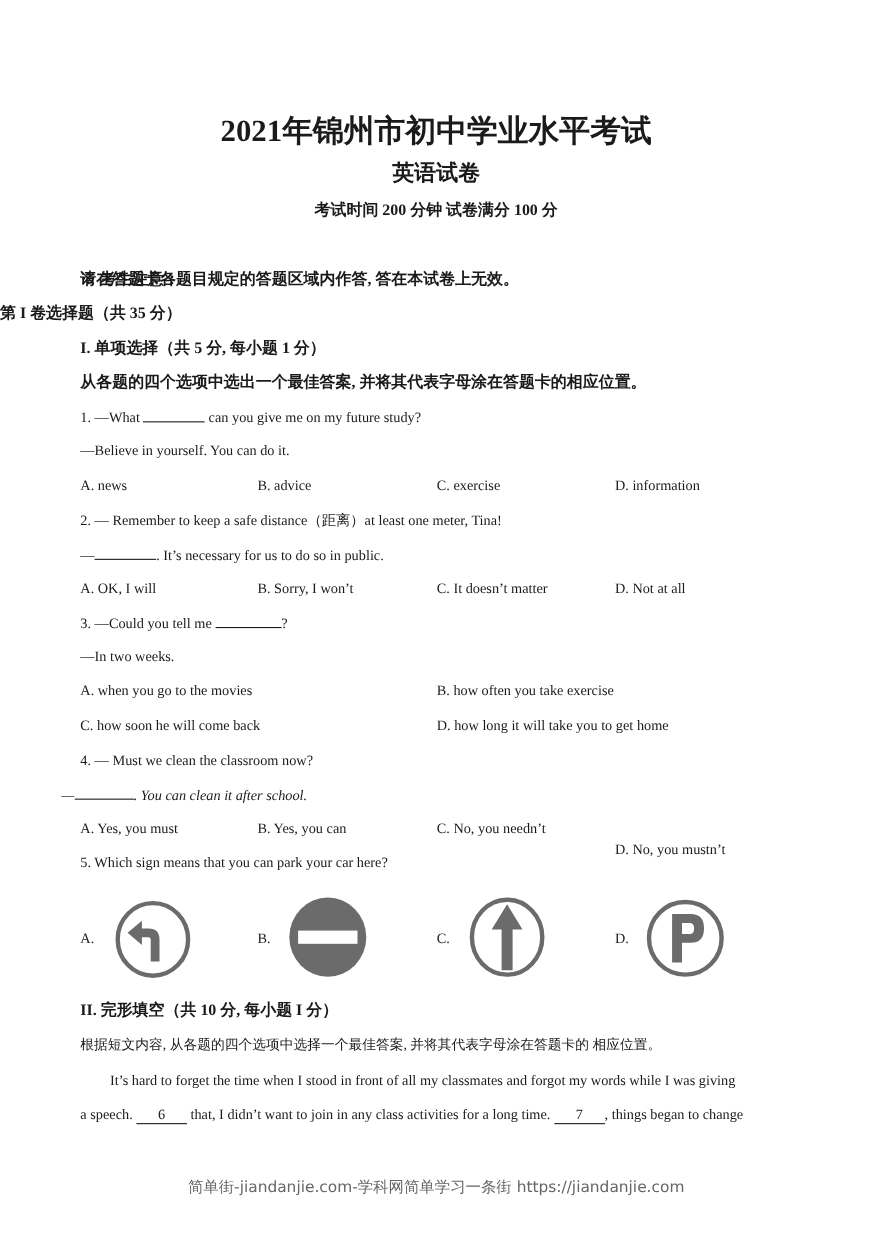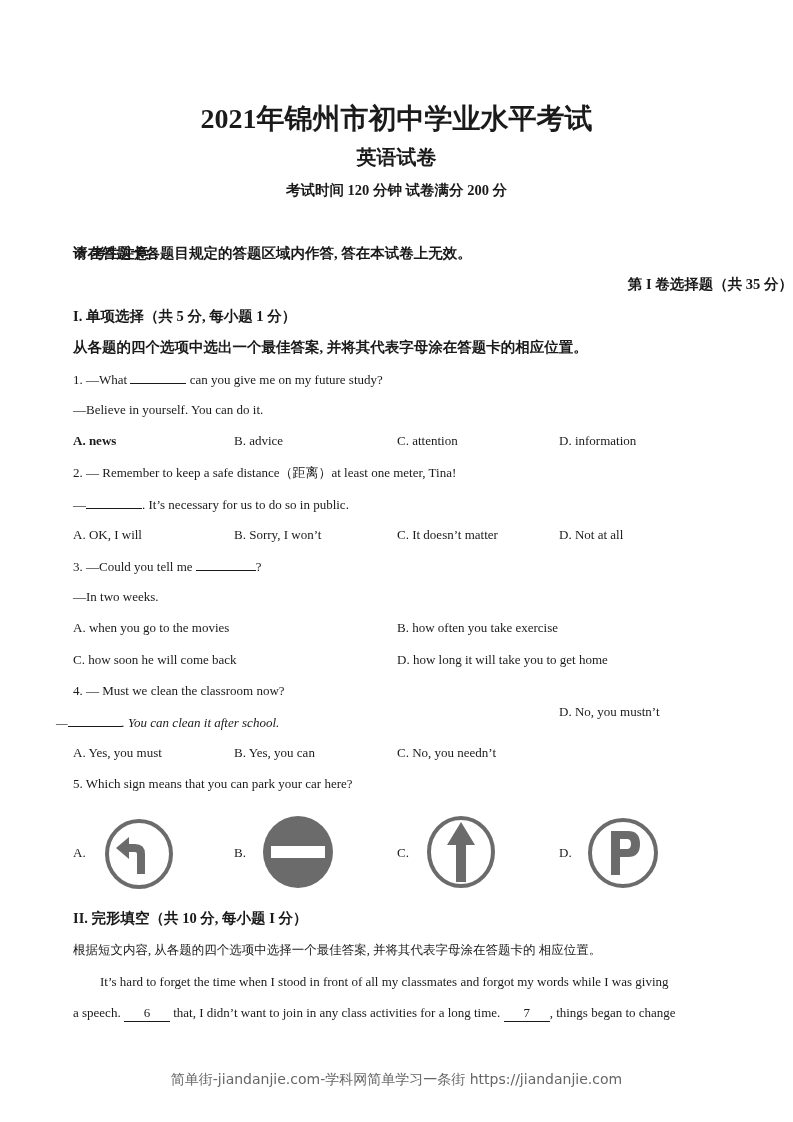--- a/index.html
+++ b/index.html
@@ -18,38 +18,38 @@
   .num-blank { display: inline-block; border-bottom: 1px solid #1a1a1a; text-align: center; padding: 0 2px; }
   .sign { position: absolute; }
   .footer { top: 1071px; left: 0; width: 793px; text-align: center; font-family: "DejaVu Sans", sans-serif; font-size: 14px; color: #666666; }
   .cn-small { font-size: 12.5px; }
 </style>
 </head>
 <body>
 
 <div class="abs title">2021年锦州市初中学业水平考试</div>
 <div class="abs subtitle">英语试卷</div>
-<div class="abs meta">考试时间 120 分钟  试卷满分 200 分</div>
+<div class="abs meta">考试时间 200 分钟  试卷满分 100 分</div>
 
 <div class="abs bold14" style="top:213px;left:73px;margin-top:31px;">※  考生注意：</div>
 <div class="abs bold14" style="top:244px;left:73px;">请在答题卡各题目规定的答题区域内作答, 答在本试卷上无效。</div>
-<div class="abs bold14" style="top:275px;left:0;width:793px;text-align:right;">第 I 卷选择题（共 35 分）</div>
+<div class="abs bold14" style="top:275px;left:0;width:793px;text-align:left;">第 I 卷选择题（共 35 分）</div>
 
 <div class="abs bold14" style="top:307px;left:73px;">I.  单项选择（共 5 分, 每小题 1 分）</div>
 <div class="abs bold14" style="top:338px;left:73px;">从各题的四个选项中选出一个最佳答案, 并将其代表字母涂在答题卡的相应位置。</div>
 
 <div class="abs q" style="top:371px;left:73px;">
   <span>1. —What</span>
   <span class="blank" style="width:56px;"></span>
   <span>can you give me on my future study?</span>
 </div>
 <div class="abs q" style="top:402px;left:73px;">—Believe in yourself. You can do it.</div>
-<div class="abs q" style="top:433px;left:73px;font-weight:bold;">A. news</div>
+<div class="abs q" style="top:433px;left:73px;">A. news</div>
 <div class="abs q" style="top:433px;left:234px;">B. advice</div>
-<div class="abs q" style="top:433px;left:397px;">C. attention</div>
+<div class="abs q" style="top:433px;left:397px;">C. exercise</div>
 <div class="abs q" style="top:433px;left:559px;">D. information</div>
 
 <div class="abs q" style="top:464px;left:73px;">2. — Remember to keep a safe distance（距离）at least one meter, Tina!</div>
 <div class="abs q" style="top:496px;left:73px;">
   <span>—</span><span class="blank" style="width:56px;"></span><span>. It’s necessary for us to do so in public.</span>
 </div>
 <div class="abs q" style="top:527px;left:73px;">A. OK, I will</div>
 <div class="abs q" style="top:527px;left:234px;">B. Sorry, I won’t</div>
 <div class="abs q" style="top:527px;left:397px;">C. It doesn’t matter</div>
 <div class="abs q" style="top:527px;left:559px;">D. Not at all</div>
@@ -64,21 +64,21 @@
 <div class="abs q" style="top:652px;left:73px;">C. how soon he will come back</div>
 <div class="abs q" style="top:652px;left:397px;">D. how long it will take you to get home</div>
 
 <div class="abs q" style="top:683px;left:73px;">4. — Must we clean the classroom now?</div>
 <div class="abs q" style="top:714px;left:56px;font-style:italic;">
   <span>—</span><span class="blank" style="width:54px;"></span><span>. You can clean it after school.</span>
 </div>
 <div class="abs q" style="top:745px;left:73px;">A. Yes, you must</div>
 <div class="abs q" style="top:745px;left:234px;">B. Yes, you can</div>
 <div class="abs q" style="top:745px;left:397px;">C. No, you needn’t</div>
-<div class="abs q" style="top:704px;left:559px;">D. No, you mustn’t</div>
+<div class="abs q" style="top:764px;left:559px;">D. No, you mustn’t</div>
 
 <div class="abs q" style="top:776px;left:73px;">5. Which sign means that you can park your car here?</div>
 
 <div class="abs q" style="top:845px;left:73px;">A.</div>
 <svg class="sign" style="top:818px;left:103px;" width="72" height="72" viewBox="0 0 72 72">
   <ellipse cx="36" cy="36" rx="32" ry="33" fill="#ffffff" stroke="#6b6b6b" stroke-width="4"></ellipse>
   <path d="M42 56 L42 36 Q42 26 32 26 L26 26 L26 19 L13 30 L26 41 L26 34 L32 34 Q34 34 34 36 L34 56 Z" fill="#6b6b6b"></path>
 </svg>
 
 <div class="abs q" style="top:845px;left:234px;">B.</div>

